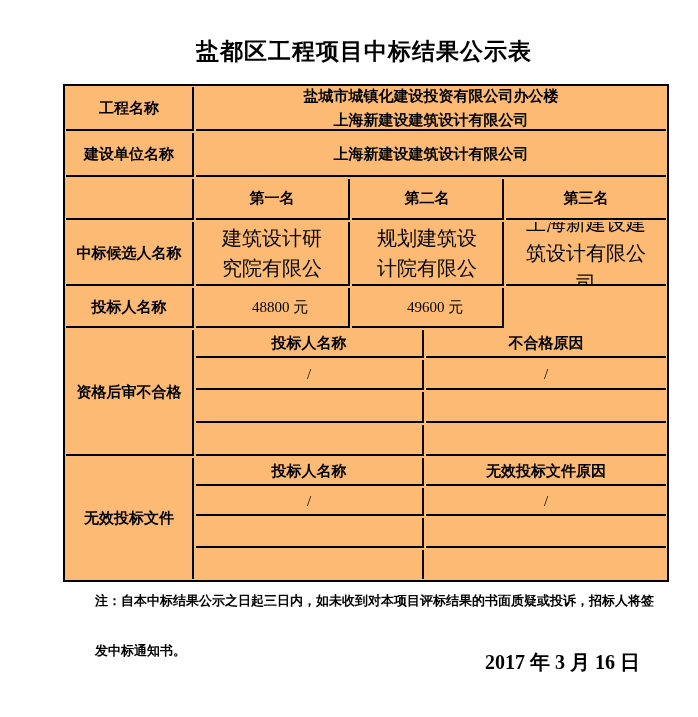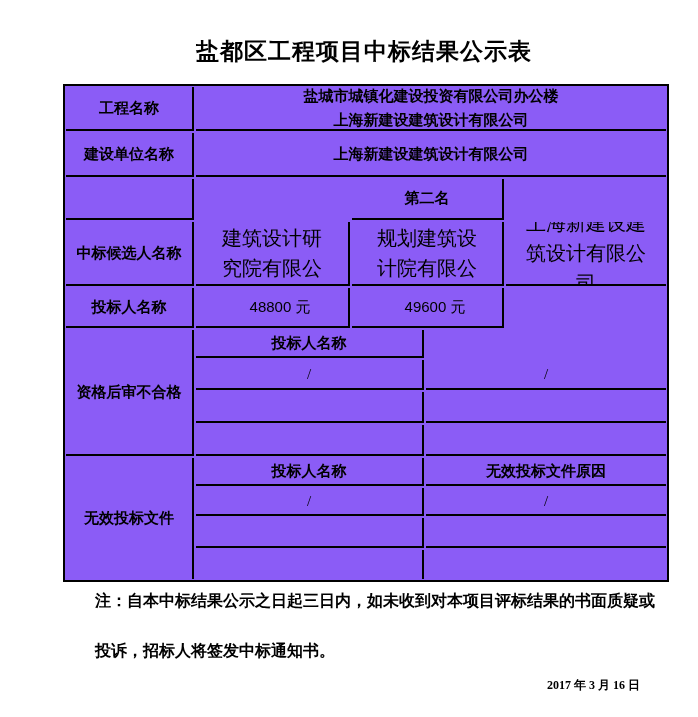--- a/index.html
+++ b/index.html
@@ -9,74 +9,77 @@
   .title {
     position:absolute; left:60px; top:33px; width:602px;
     text-align:center; font-size:23px; font-weight:bold; letter-spacing:1px;
   }
 
   .tbl {
     position:absolute; left:60px; top:81px;
     display:grid;
     grid-template-columns:130px 156px 74px 80px 162px;
     grid-template-rows:46px 46px 43px 66px 42px 30px 32px 33px 33px 30px 30px 32px 31px;
-    border:2px solid #000; background:#8b5cf6;
+    border:2px solid #000; background:#fdba74;
   }
   .cell {
     border-right:2px solid #000; border-bottom:2px solid #000;
     display:flex; flex-direction:column; align-items:center; justify-content:center;
     text-align:center; font-size:20px; line-height:1.5; overflow:hidden;
   }
   .no-r { border-right:none; }
   .no-b { border-bottom:none; }
   .lbl, .hdr { font-weight:bold; font-size:15px; }
   .wrapcell { padding:0 18px; }
-  .num { font-family:Liberation Sans, sans-serif; font-size:15px;padding-left:16px; }
+  .num { font-family:Liberation Serif, serif; font-size:15px;padding-left:16px; }
   .slash { font-family:"Liberation Serif", serif; font-size:15px; }
 
   .note {
     position:absolute; left:92px; top:573px; width:562px;
-    font-size:16px; font-weight:bold; line-height:50px; text-align:left;
+    font-size:13px; font-weight:bold; line-height:50px; text-align:left;
   }
   .date {
-    position:absolute; left:60px; top:667px; width:577px;
-    text-align:right; font-size:12px; font-weight:bold;
+    position:absolute; left:60px; top:644px; width:577px;
+    text-align:right; font-size:20px; font-weight:bold;
     font-family:"Liberation Serif", serif; line-height:30px;
   }
 </style>
 </head>
 <body>
 
 <div class="title">盐都区工程项目中标结果公示表</div>
 
 <div class="tbl">
 
   <div class="cell lbl" style="grid-area:1/1/2/2">工程名称</div>
   <div class="cell lbl no-r" style="grid-area:1/2/2/6">
     <div>盐城市城镇化建设投资有限公司办公楼</div>
     <div>上海新建设建筑设计有限公司</div>
   </div>
 
   <div class="cell lbl" style="grid-area:2/1/3/2">建设单位名称</div>
   <div class="cell lbl no-r" style="grid-area:2/2/3/6">上海新建设建筑设计有限公司</div>
 
   <div class="cell" style="grid-area:3/1/4/2"></div>
+  <div class="cell hdr" style="grid-area:3/2/4/3">第一名</div>
   <div class="cell hdr" style="grid-area:3/3/4/5">第二名</div>
+  <div class="cell hdr no-r" style="grid-area:3/5/4/6">第三名</div>
 
   <div class="cell lbl" style="grid-area:4/1/5/2">中标候选人名称</div>
   <div class="cell wrapcell" style="grid-area:4/2/5/3">江苏省第二建筑设计研究院有限公司</div>
   <div class="cell wrapcell" style="grid-area:4/3/5/5">盐城市现代规划建筑设计院有限公司</div>
   <div class="cell wrapcell no-r" style="grid-area:4/5/5/6">上海新建设建筑设计有限公司</div>
 
   <div class="cell lbl" style="grid-area:5/1/6/2">投标人名称</div>
   <div class="cell num" style="grid-area:5/2/6/3">48800 元</div>
   <div class="cell num" style="grid-area:5/3/6/5">49600 元</div>
 
   <div class="cell lbl" style="grid-area:6/1/10/2">资格后审不合格</div>
   <div class="cell hdr" style="grid-area:6/2/7/4">投标人名称</div>
+  <div class="cell hdr no-r" style="grid-area:6/4/7/6">不合格原因</div>
   <div class="cell slash" style="grid-area:7/2/8/4">/</div>
   <div class="cell slash no-r" style="grid-area:7/4/8/6">/</div>
   <div class="cell" style="grid-area:8/2/9/4"></div>
   <div class="cell no-r" style="grid-area:8/4/9/6"></div>
   <div class="cell" style="grid-area:9/2/10/4"></div>
   <div class="cell no-r" style="grid-area:9/4/10/6"></div>
 
   <div class="cell lbl no-b" style="grid-area:10/1/14/2">无效投标文件</div>
   <div class="cell hdr" style="grid-area:10/2/11/4">投标人名称</div>
   <div class="cell hdr no-r" style="grid-area:10/4/11/6">无效投标文件原因</div>

